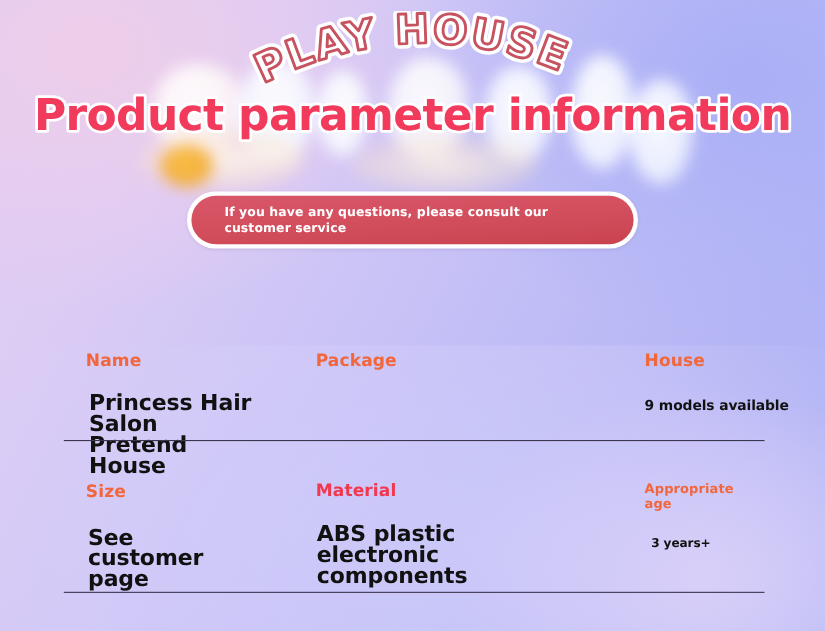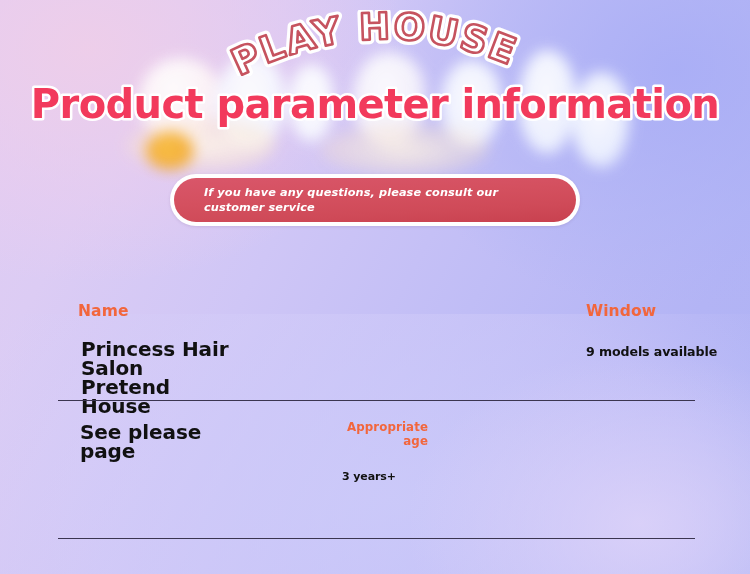--- a/index.html
+++ b/index.html
@@ -181,28 +181,27 @@
     align-items: center;
   }
   .banner-text {
     color: #ffffff;
     font-family: "DejaVu Sans", sans-serif;
     font-size: 11.3px;
     font-weight: 600;
     line-height: 15px;
     padding: 0 26px 0 30px;
     letter-spacing: 0.1px;
-    font-style: italic;
   }
 
   
   .spec-table {
     position: absolute;
     left: 0;
-    top: 290px;
+    top: 307px;
     width: 750px;
   }
   .spec-row {
     position: relative;
     display: flex;
     height: 110px;
   }
   .spec-cell {
     position: relative;
     box-sizing: border-box;
@@ -216,21 +215,20 @@
     font-weight: 700;
     font-size: 15.5px;
     color: #f2663c;
     line-height: 17px;
     letter-spacing: 0.1px;
   }
   .spec-label.small {
     font-size: 11.8px;
     line-height: 14px;
     max-width: 92px;
-    text-align: right;
   }
   .spec-label.material-tint { color: #f2384f; }
   .spec-value {
     font-family: "DejaVu Sans", sans-serif;
     font-weight: 700;
     font-size: 20px;
     color: #111111;
     line-height: 19px;
     letter-spacing: -0.1px;
   }
@@ -310,30 +308,36 @@
   </div>
 
   <div class="spec-table">
 
     <div class="spec-row r1">
       <div class="spec-cell col-1">
         <div class="spec-label">Name</div>
         <div class="spec-value">Princess Hair Salon Pretend House</div>
       </div>
       <div class="spec-cell col-2">
+        <div class="spec-label">Package</div>
       </div>
       <div class="spec-cell col-3">
-        <div class="spec-label">Window</div>
+        <div class="spec-label">House</div>
         <div class="spec-value sm">9 models available</div>
       </div>
     </div>
 
     <div class="spec-row r2">
       <div class="spec-cell col-1">
-        <div class="spec-value">See please page</div>
+        <div class="spec-label">Size</div>
+        <div class="spec-value">See customer page</div>
+      </div>
+      <div class="spec-cell col-2">
+        <div class="spec-label material-tint">Material</div>
+        <div class="spec-value">ABS plastic electronic components</div>
       </div>
       <div class="spec-cell col-3">
         <div class="spec-label small">Appropriate age</div>
         <div class="spec-value">3 years+</div>
       </div>
     </div>
 
   </div>
 
   <div class="divider divider-1"></div>

